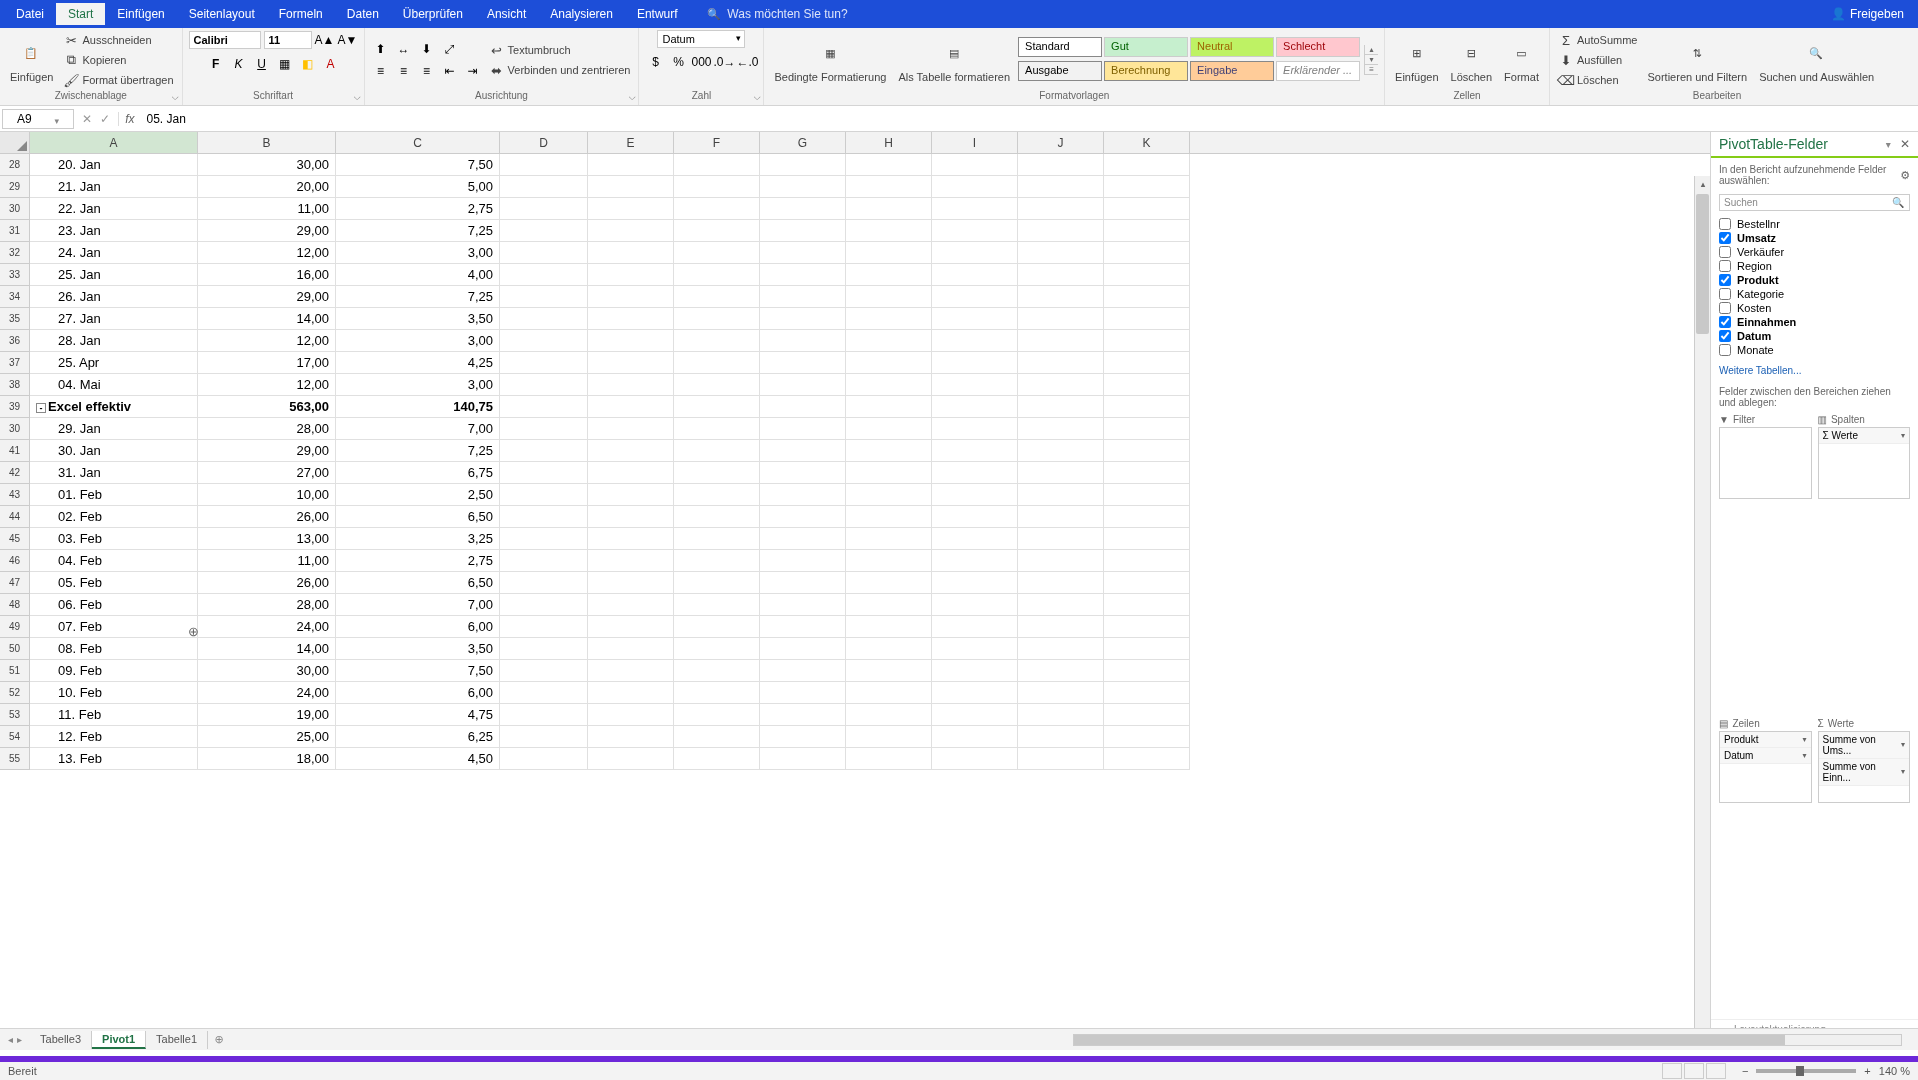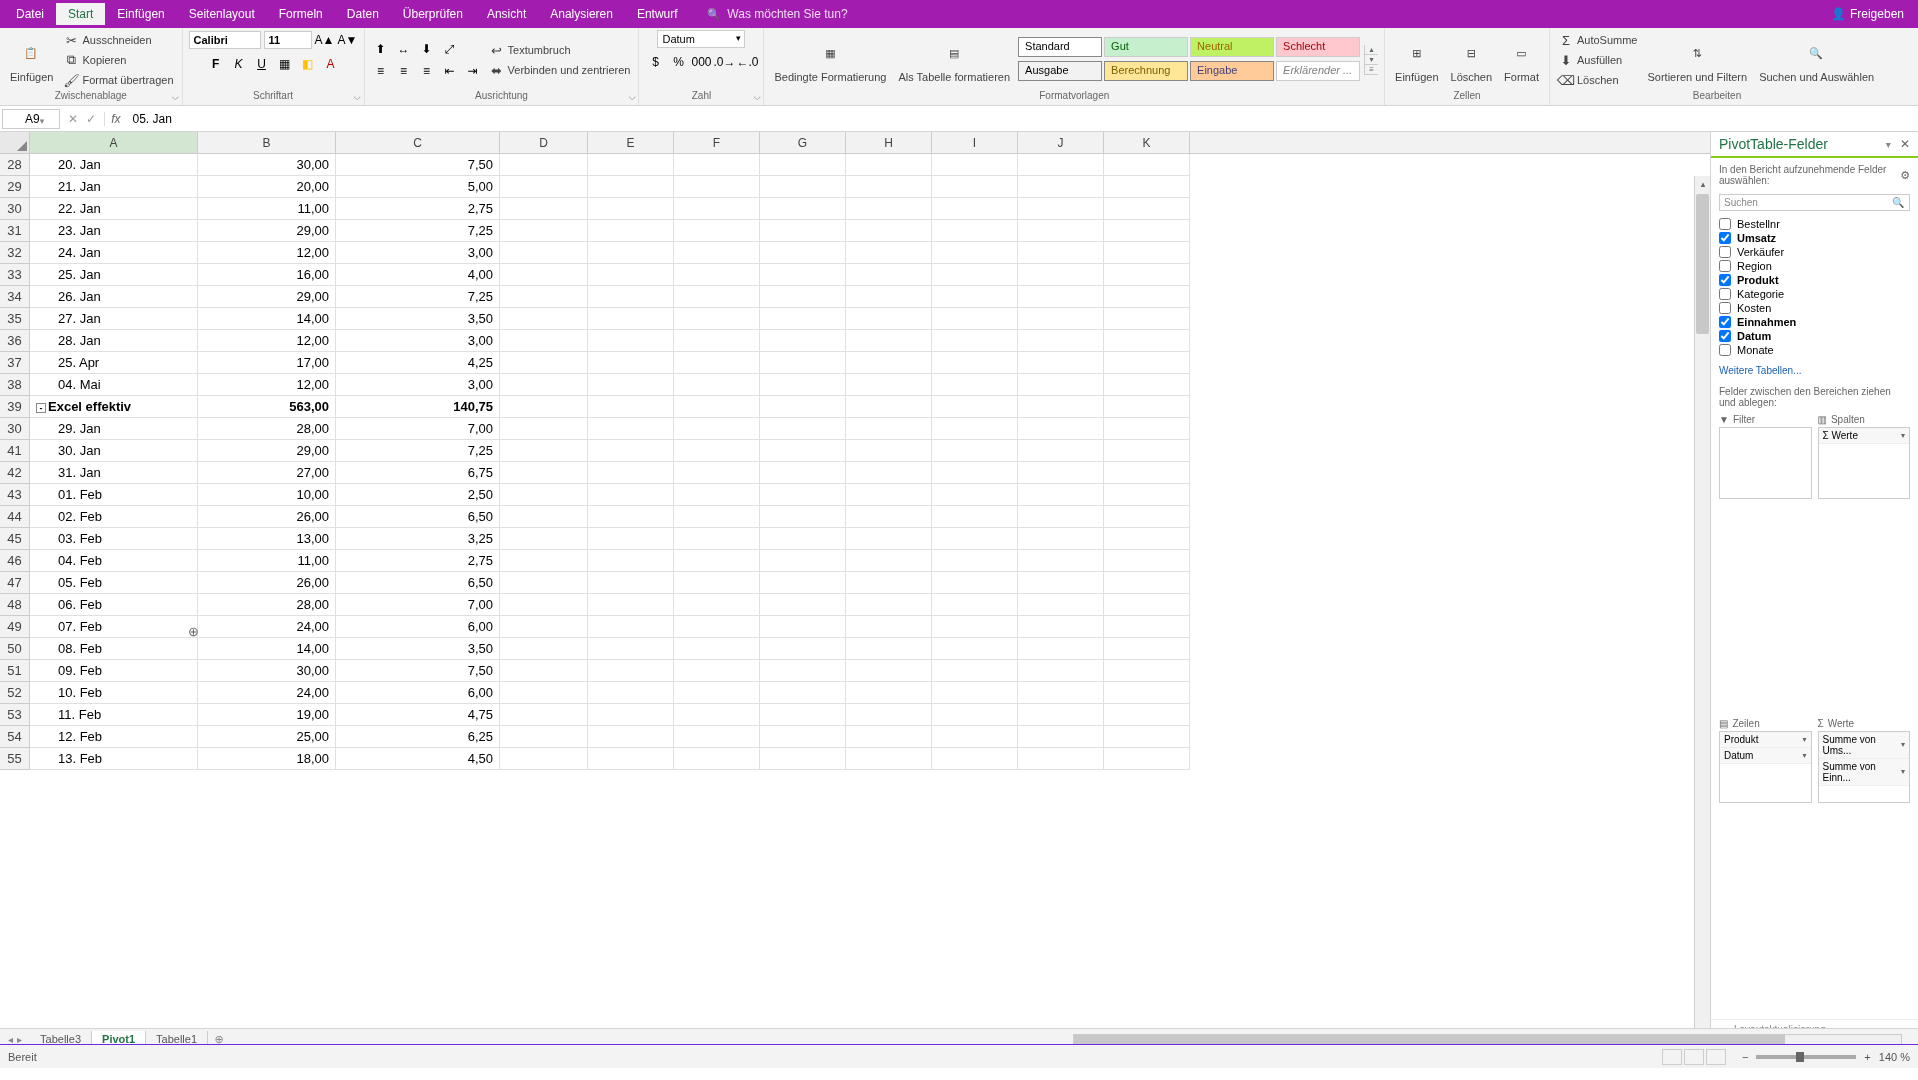--- a/index.html
+++ b/index.html
@@ -1,19 +1,19 @@
 <!DOCTYPE html>
 <html><head>
 <meta charset="utf-8">
 <style>
 * { margin: 0; padding: 0; box-sizing: border-box; font-family: 'Segoe UI', Tahoma, sans-serif; }
 body { background: #fff; overflow: hidden; width: 1918px; height: 1080px; position: relative; }
 
 
-.titlebar { height: 28px; background: #a21caf; display: flex; align-items: center; padding: 0 4px; }
+.titlebar { height: 28px; background: #1d4ed8; display: flex; align-items: center; padding: 0 4px; }
 .titlebar-tabs { display: flex; gap: 0; }
 .titlebar-tab { padding: 4px 12px; font-size: 12px; color: #fff; cursor: pointer; }
 .titlebar-tab.active { background: #f3f3f3; color: #217346; }
 .tellme { display: flex; align-items: center; margin-left: 18px; font-size: 12px; color: rgba(255,255,255,0.85); gap: 6px; }
 .tellme-icon { font-size: 11px; }
 .share-btn { margin-left: auto; color: #fff; font-size: 12px; display: flex; align-items: center; gap: 4px; padding: 0 10px; }
 
 
 .ribbon { height: 78px; background: #f3f3f3; border-bottom: 1px solid #d4d4d4; display: flex; }
 .ribbon-group { border-right: 1px solid #e0e0e0; padding: 2px 6px; display: flex; flex-direction: column; position: relative; }
@@ -45,42 +45,42 @@
 .style-Ausgabe { background: #f2f2f2; border: 1px solid #888; }
 .style-Berechnung { background: #ffe699; color: #7f6000; border: 1px solid #888; }
 .style-Eingabe { background: #ffcc99; color: #3f3f76; border: 1px solid #888; }
 .style-Erklaerend { background: #fff; color: #7f7f7f; font-style: italic; }
 .style-grid { display: grid; grid-template-columns: repeat(4, 84px); grid-template-rows: 22px 22px; gap: 2px; }
 .style-scroll { width: 14px; display: flex; flex-direction: column; border-left: 1px solid #ccc; }
 .style-scroll div { flex: 1; display: flex; align-items: center; justify-content: center; font-size: 8px; color: #666; border-bottom: 1px solid #ccc; }
 
 
 .name-fx-bar { height: 26px; display: flex; align-items: center; border-bottom: 1px solid #d4d4d4; background: #fff; }
-.name-box { width: 58px; border: 1px solid #ccc; font-size: 12px; padding: 2px 22px; display: flex; align-items: flex-end; justify-content: space-between; margin-left: 2px; }
+.name-box { width: 72px; border: 1px solid #ccc; font-size: 12px; padding: 2px 14px; display: flex; align-items: flex-end; justify-content: space-between; margin-left: 2px; }
 .fx-controls { display: flex; align-items: center; gap: 8px; padding: 0 8px; border-right: 1px solid #ddd; }
 .fx-ctrl { font-size: 12px; color: #999; }
 .fx-label { font-size: 12px; font-style: italic; color: #666; padding: 0 6px; }
 .formula-input { flex: 1; font-size: 12px; padding: 2px 6px; }
 
 
 .sheet-wrap { position: absolute; top: 132px; left: 0; right: 0; bottom: 30px; display: flex; }
 .grid-area { flex: 1; display: flex; flex-direction: column; position: relative; }
 
 
 .col-headers { display: flex; height: 22px; background: #f2f2f2; border-bottom: 1px solid #ccc; }
 .selectall { width: 30px; border-right: 1px solid #ccc; background: #e8e8e8; position: relative; }
 .selectall::after { content: ''; position: absolute; right: 2px; bottom: 2px; border: 5px solid transparent; border-right-color: #888; border-bottom-color: #888; }
 .col-h { border-right: 1px solid #ccc; text-align: center; font-size: 12px; color: #444; line-height: 22px; }
 .col-h.sel { background: #d2e6d2; }
 
 
 .rows-viewport { flex: 1; overflow: hidden; position: relative; }
 .rows { position: absolute; top: 0; left: 0; right: 16px; }
 .row { display: flex; height: 22px; }
-.row-h { width: 30px; background: #f2f2f2; border-right: 1px solid #ccc; border-bottom: 1px solid #ccc; text-align: center; font-size: 13px; color: #444; line-height: 22px; }
+.row-h { width: 30px; background: #f2f2f2; border-right: 1px solid #ccc; border-bottom: 1px solid #ccc; text-align: center; font-size: 10px; color: #444; line-height: 22px; }
 .cell { border-right: 1px solid #e0e0e0; border-bottom: 1px solid #e0e0e0; font-size: 13px; padding: 0 6px; line-height: 22px; overflow: hidden; white-space: nowrap; }
 .cell.num { text-align: right; }
 .cell.bold { font-weight: bold; }
 .col-A { width: 168px; }
 .col-B { width: 138px; }
 .col-C { width: 164px; }
 .col-D { width: 88px; }
 .col-rest { width: 86px; }
 
 .collapse-btn { display: inline-block; width: 10px; height: 10px; border: 1px solid #888; font-size: 9px; line-height: 8px; text-align: center; margin-right: 2px; }
@@ -120,21 +120,21 @@
 .sheet-tab-bar { position: absolute; bottom: 30px; left: 0; right: 0; height: 22px; background: #f3f3f3; border-top: 1px solid #d4d4d4; display: flex; align-items: center; font-size: 11px; }
 .sheet-nav { display: flex; gap: 4px; padding: 0 8px; color: #888; font-size: 10px; }
 .sheet-tabs { display: flex; }
 .sheet-tab { padding: 2px 10px; border-right: 1px solid #ccc; color: #555; cursor: pointer; }
 .sheet-tab.active { background: #fff; color: #217346; font-weight: bold; border-bottom: 2px solid #217346; }
 .sheet-add { width: 22px; text-align: center; color: #888; }
 .sheet-hscroll { flex: 1; margin: 0 16px; height: 12px; background: #f0f0f0; border: 1px solid #ccc; position: relative; }
 .sheet-hscroll .thumb { position: absolute; top: 0; left: 0; bottom: 0; width: 86%; background: #c8c8c8; }
 
 
-.statusbar { position: absolute; bottom: 12px; left: 0; right: 0; height: 24px; background: #f3f3f3; border-top: 1px solid #6d28d9; display: flex; align-items: center; font-size: 11px; color: #555; padding: 0 8px; }
+.statusbar { position: absolute; bottom: 0; left: 0; right: 0; height: 24px; background: #f3f3f3; border-top: 6px solid #6d28d9; display: flex; align-items: center; font-size: 11px; color: #555; padding: 0 8px; }
 .zoom { margin-left: auto; display: flex; align-items: center; gap: 8px; }
 .zoom-slider { width: 100px; height: 4px; background: #aaa; position: relative; }
 .zoom-slider .knob { position: absolute; top: -3px; left: 40%; width: 8px; height: 10px; background: #666; }
 .view-btns { display: flex; gap: 2px; margin-right: 8px; }
 .view-btn { width: 20px; height: 16px; border: 1px solid #ccc; }
 
 .cursor-mark { position: absolute; font-size: 13px; color: #666; pointer-events: none; }
 </style>
 </head>
 <body>

